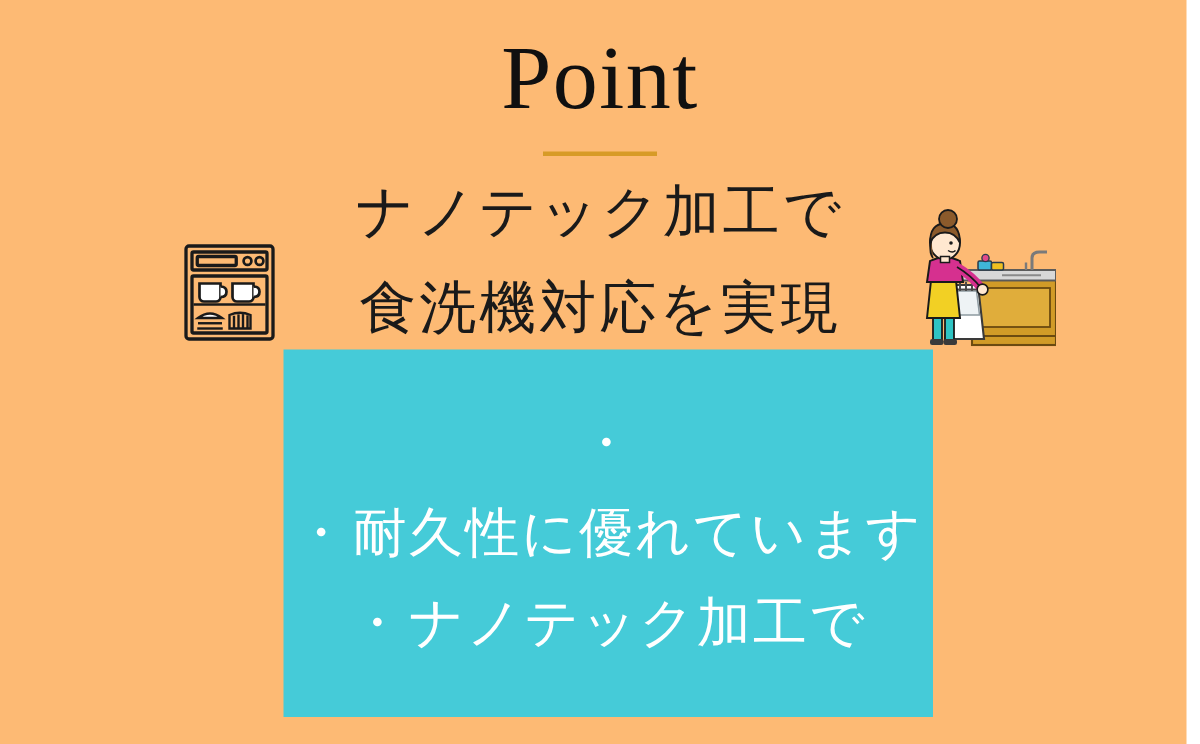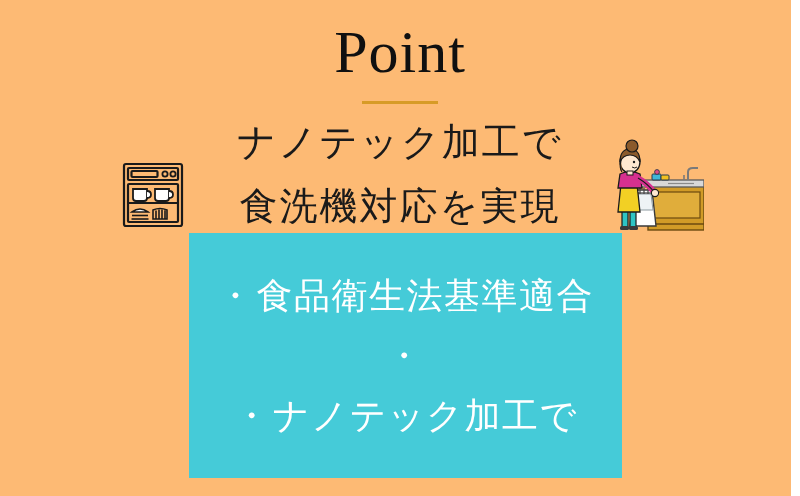--- a/index.html
+++ b/index.html
@@ -225,24 +225,24 @@
       <path d="M24 29 q3 2 5 0" stroke="#1a1a1a" stroke-width="1" fill="none"></path>
 
       <rect x="19" y="33" width="6" height="4" fill="#ffe8d0" stroke="#1a1a1a" stroke-width="1"></rect>
     </svg>
   </div>
 
   <div class="panel">
     <ul class="bullet-list">
       <li class="bullet-item">
         <span class="bullet-dot">・</span>
-        <span>食品衛生法基準適合</span>
       </li>
       <li class="bullet-item">
         <span class="bullet-dot">・</span>
+        <span>耐久性に優れています</span>
       </li>
       <li class="bullet-item">
         <span class="bullet-dot">・</span>
         <span>ナノテック加工で</span>
       </li>
     </ul>
   </div>
 
 </div>
 

